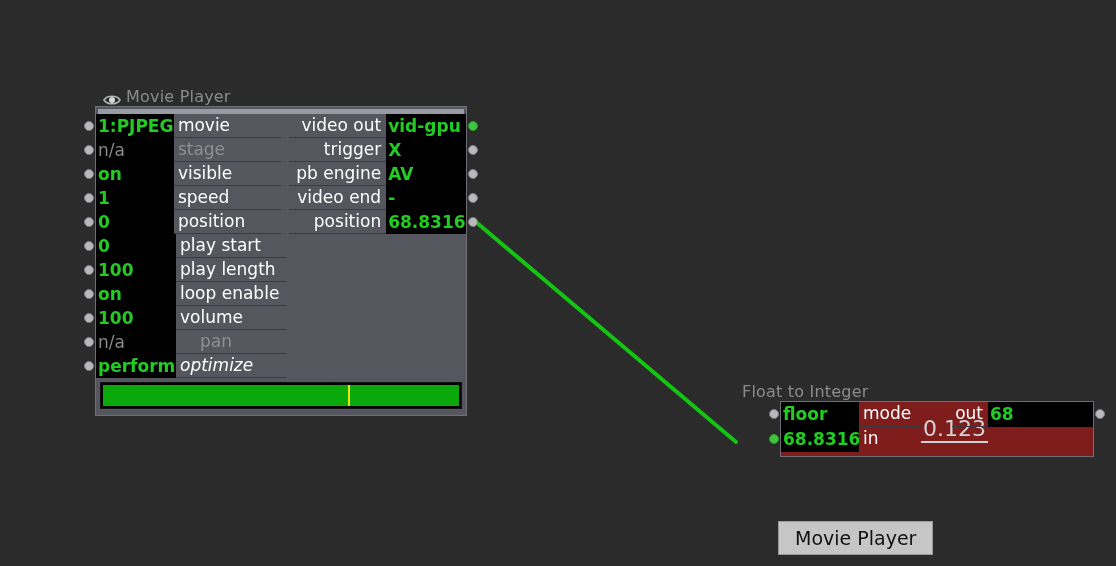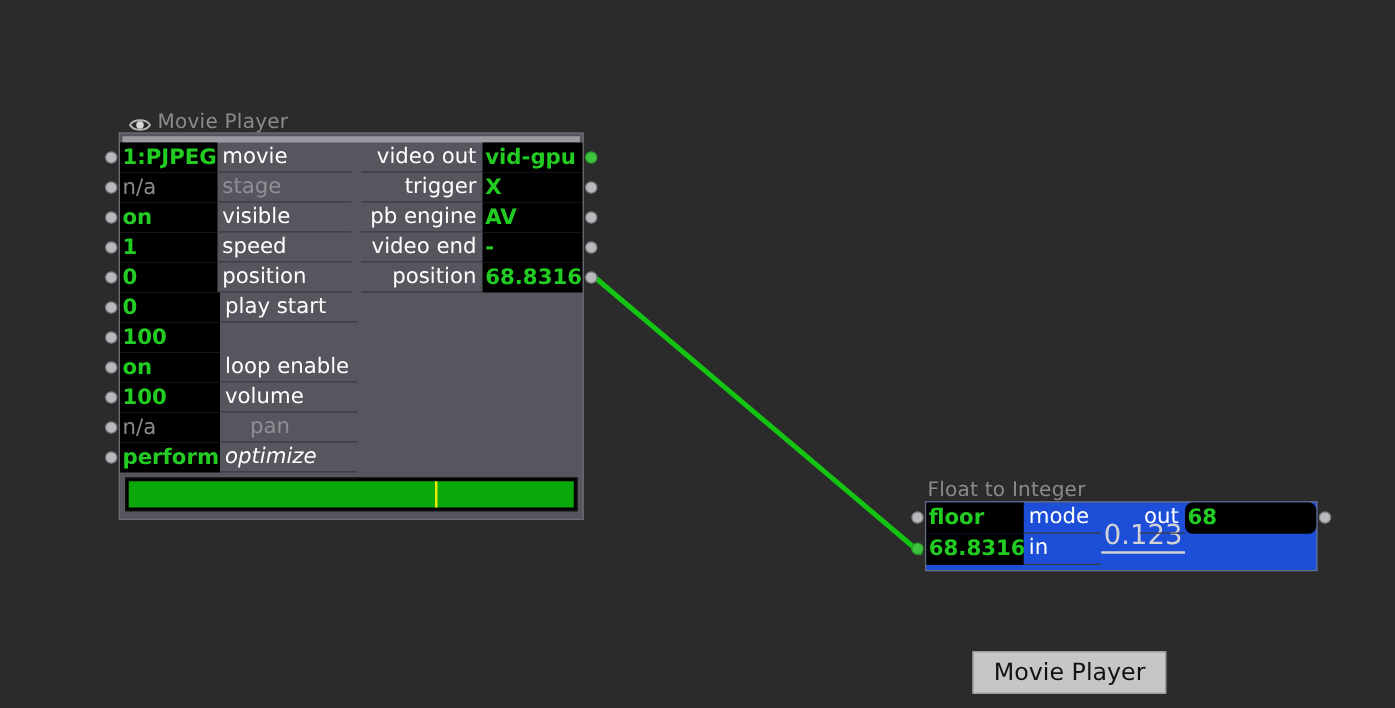--- a/index.html
+++ b/index.html
@@ -133,26 +133,27 @@
   }
   .progress-marker {
     position: absolute;
     top: 2px; bottom: 2px;
     width: 2px;
     background: #e8e800;
   }
 
   
   .f2i-body {
-    background: #1d4ed8;
+    background: #7f1d1d;
     border: 1px solid #6e6e76;
     position: relative;
     box-sizing: border-box;
     width: 314px;
     height: 56px;
+    margin-left: 40px;
   }
   .f2i-grid {
     position: relative;
     width: 100%; height: 100%;
   }
   .f2i-cell { position: absolute; }
   .glyph-123 {
     position: absolute;
     color: #d2d2d6;
     font-size: 22px;
@@ -242,20 +243,21 @@
           <div class="port out" style="top: 7px;"></div>
           <div class="port in" style="top: 7px;"></div>
         </div>
         <div class="row">
           <div class="val" style="width: 80px;">0</div>
           <div class="lbl" style="width: 110px;">play start</div>
           <div class="port in" style="top: 7px;"></div>
         </div>
         <div class="row">
           <div class="val" style="width: 80px;">100</div>
+          <div class="lbl" style="width: 110px;">play length</div>
           <div class="port in" style="top: 7px;"></div>
         </div>
         <div class="row">
           <div class="val" style="width: 80px;">on</div>
           <div class="lbl" style="width: 110px;">loop enable</div>
           <div class="port in" style="top: 7px;"></div>
         </div>
         <div class="row">
           <div class="val" style="width: 80px;">100</div>
           <div class="lbl" style="width: 110px;">volume</div>
@@ -303,21 +305,21 @@
           <div class="lbl" style="width:62px;">in</div>
         </div>
         <div class="port in active" style="top:7px;"></div>
       </div>
 
       <span class="glyph-123" style="left:140px; top:15px;">0.123</span>
 
       <div class="f2i-cell" style="right:0; top:0; height:25px;">
         <div style="display:flex; align-items:stretch; height:25px;">
           <div class="lbl right" style="width:36px;">out</div>
-          <div class="val" style="width:105px;border-radius:6px;">68</div>
+          <div class="val" style="width:105px;">68</div>
         </div>
         <div class="port out" style="top:7px;"></div>
       </div>
 
     </div>
   </div>
 </div>
 
 <div class="tooltip" style="left:778px; top:521px;">
   <span>Movie Player</span>

